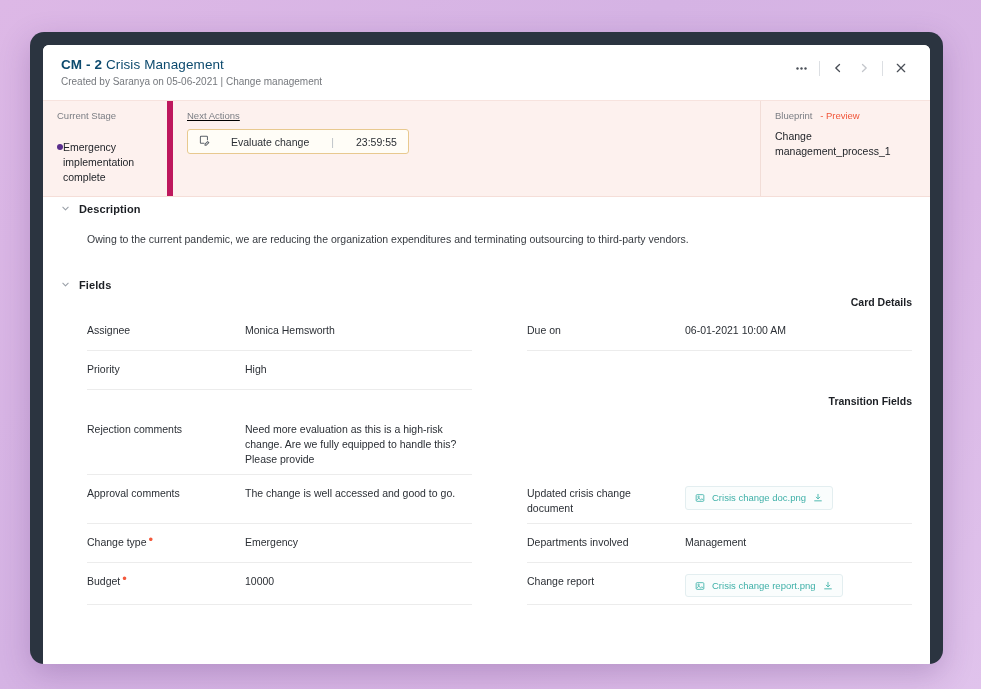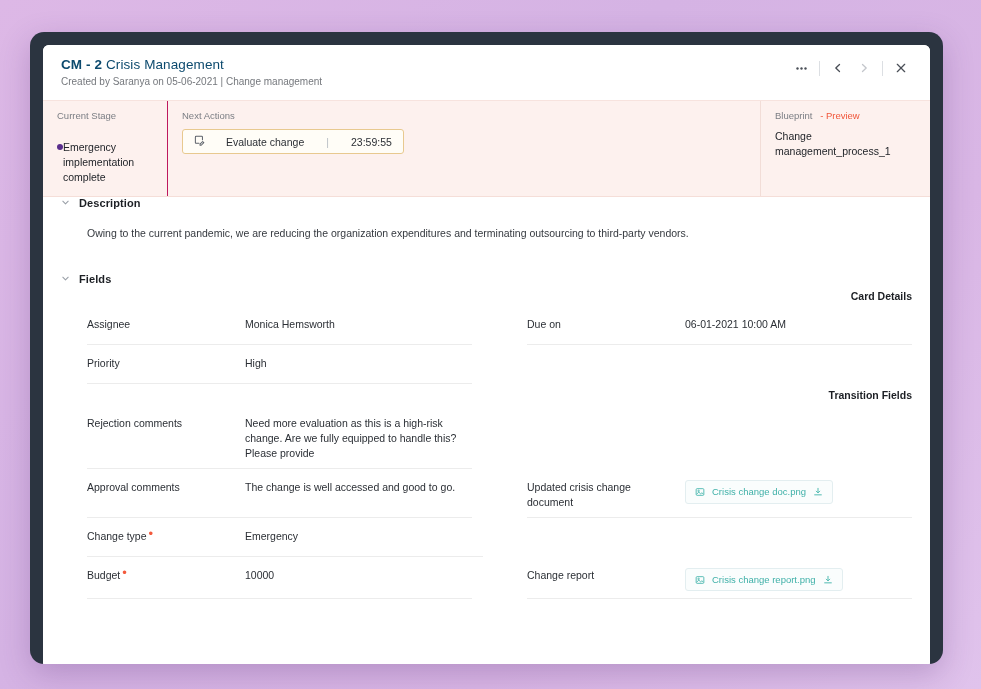--- a/index.html
+++ b/index.html
@@ -84,21 +84,21 @@
     border-bottom: 1px solid #f5ded8;
     display: flex;
     min-height: 72px;
     position: relative;
   }
   .band-col {
     padding: 9px 14px 10px 14px;
     box-sizing: border-box;
   }
   .band-col.stage { width: 124px; }
-  .band-col.actions { flex: 1 1 auto; border-left: 1px solid #be185d; }
+  .band-col.actions { flex: 1 1 auto; border-left: 6px solid #be185d; text-decoration: underline; }
   .band-col.blueprint { width: 170px; border-left: 1px solid #f2ddd7; }
 
   .band-label {
     font-size: 9.5px;
     color: #7b7e84;
     margin-bottom: 8px;
     white-space: nowrap;
   }
   .band-label .preview {
     color: #f0563a;
@@ -139,21 +139,21 @@
     line-height: 1.45;
     word-break: break-word;
   }
 
   
   .card-body {
     padding: 0 18px;
     box-sizing: border-box;
   }
   .section {
-    padding-top: 0;
+    padding-top: 6px;
   }
   .section-head {
     display: flex;
     align-items: center;
     gap: 9px;
     cursor: pointer;
   }
   .chev {
     width: 9px; height: 9px;
     flex: 0 0 auto;
@@ -403,20 +403,24 @@
 
         <div class="group">
 
           <div class="row2">
             <div class="fcell">
               <div class="fkey">
                 <span>Change type</span><span class="req">•</span>
               </div>
               <div class="fval">Emergency</div>
             </div>
+            <div class="fcell">
+              <div class="fkey">Departments involved</div>
+              <div class="fval">Management</div>
+            </div>
           </div>
 
           <div class="row2">
             <div class="fcell">
               <div class="fkey">
                 <span>Budget</span><span class="req">•</span>
               </div>
               <div class="fval">10000</div>
             </div>
             <div class="fcell">

